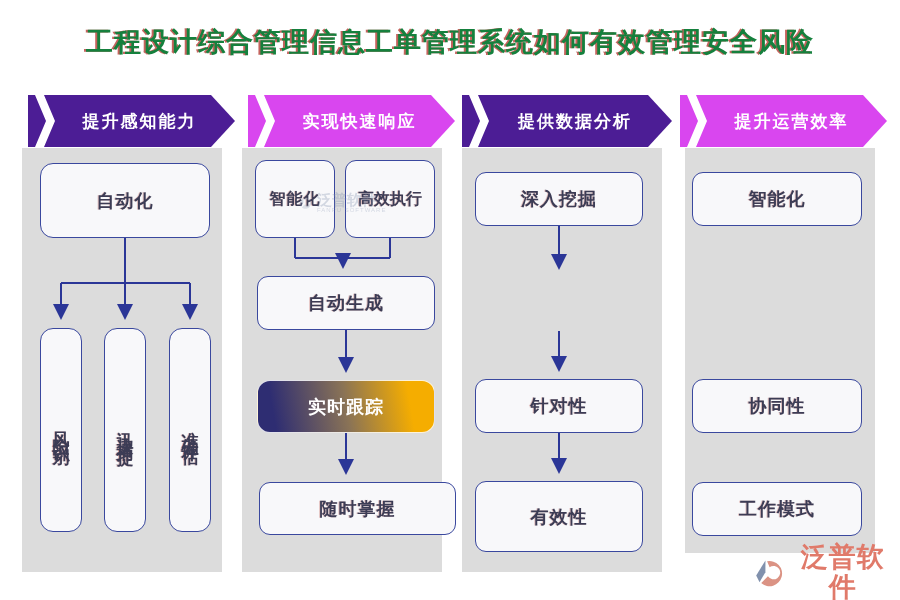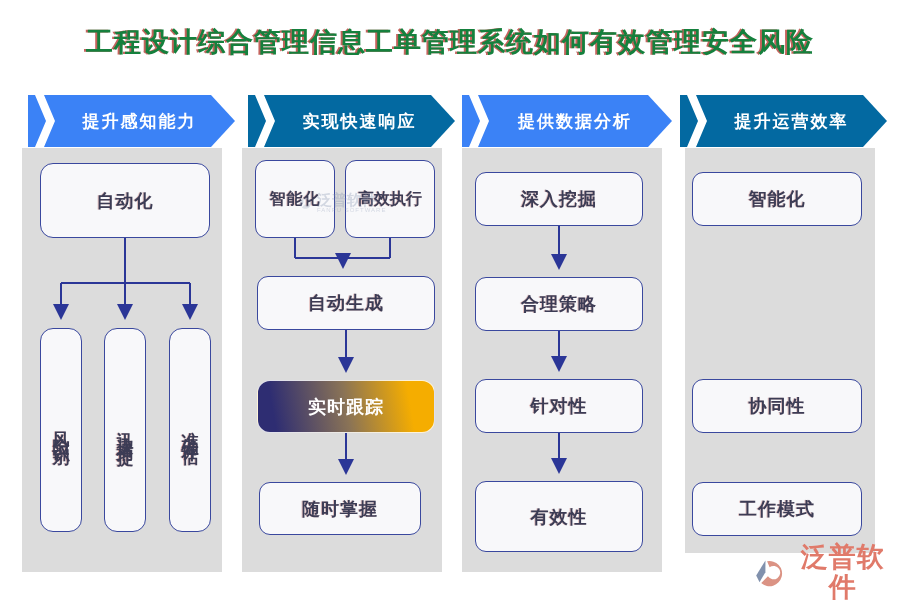--- a/index.html
+++ b/index.html
@@ -10,21 +10,21 @@
          text-shadow:-2px 0 0 rgba(181,60,52,.8);}
 
   
   .panel{position:absolute;top:148px;height:424px;width:200px;background:#dcdcdc;}
   .panel.p1{left:22px;} .panel.p2{left:242px;} .panel.p3{left:462px;}
   .panel.p4{left:685px;width:190px;height:405px;}
 
   
   .header{position:absolute;top:95px;height:52px;width:207px;display:flex;align-items:center;
           justify-content:center;clip-path:polygon(0 0,calc(100% - 24px) 0,100% 50%,calc(100% - 24px) 100%,0 100%);}
-  .header.navy{background:#3b82f6;} .header.gold{background:#0369a1;}
+  .header.navy{background:#4c1d95;} .header.gold{background:#d946ef;}
   .notch{position:absolute;left:7px;top:0;width:20px;height:100%;background:#ffffff;
          clip-path:polygon(0 0,45% 0,100% 50%,45% 100%,0 100%,55% 50%);}
   .header-label{color:#ffffff;font-weight:bold;font-size:17px;letter-spacing:2px;padding-left:16px;}
 
   
   .box{position:absolute;background:#f8f8fa;border:1.5px solid #3a489e;border-radius:11px;
        display:flex;align-items:center;justify-content:center;font-weight:bold;font-size:18px;
        color:#3c3c55;text-shadow:-1px 0 0 rgba(180,70,60,.3);letter-spacing:1px;box-sizing:border-box;}
   .vbox{writing-mode:vertical-rl;text-orientation:upright;letter-spacing:6px;font-size:17px;border-radius:13px;}
   .gradient-box{background:linear-gradient(80deg,#2e2d72 10%,#8a7356 50%,#f5ad00 85%);
@@ -102,24 +102,23 @@
 
   <div class="box" style="left:40px;top:163px;width:170px;height:75px;border-radius:13px;">自动化</div>
   <div class="box vbox" style="left:40px;top:328px;width:42px;height:204px;">风险识别</div>
   <div class="box vbox" style="left:104px;top:328px;width:42px;height:204px;">迅速捕捉</div>
   <div class="box vbox" style="left:169px;top:328px;width:42px;height:204px;">准确评估</div>
 
   <div class="box" style="left:255px;top:160px;width:80px;height:78px;font-size:16px;">智能化</div>
   <div class="box" style="left:345px;top:160px;width:90px;height:78px;font-size:16px;letter-spacing:0;">高效执行</div>
   <div class="box" style="left:257px;top:276px;width:178px;height:54px;">自动生成</div>
   <div class="box gradient-box" style="left:257px;top:380px;width:178px;height:53px;">实时跟踪</div>
-  <div class="box" style="left:259px;top:482px;width:162px;height:53px;">随时掌握</div>
+  <div class="box" style="left:259px;top:482px;width:197px;height:53px;">随时掌握</div>
 
   <div class="box" style="left:475px;top:172px;width:168px;height:54px;">深入挖掘</div>
-  <div class="box" style="left:475px;top:277px;width:168px;height:54px;">合理策略</div>
   <div class="box" style="left:475px;top:379px;width:168px;height:54px;">针对性</div>
   <div class="box" style="left:475px;top:481px;width:168px;height:71px;">有效性</div>
 
   <div class="box" style="left:692px;top:172px;width:170px;height:54px;">智能化</div>
   <div class="box" style="left:692px;top:379px;width:170px;height:54px;">协同性</div>
   <div class="box" style="left:692px;top:482px;width:170px;height:54px;">工作模式</div>
 
   <div class="watermark">
     <svg width="16" height="16" viewBox="0 0 40 40">
       <path d="M6 22 L16 6 L16 19 L10 30 Z" fill="#7c8cab"></path>

